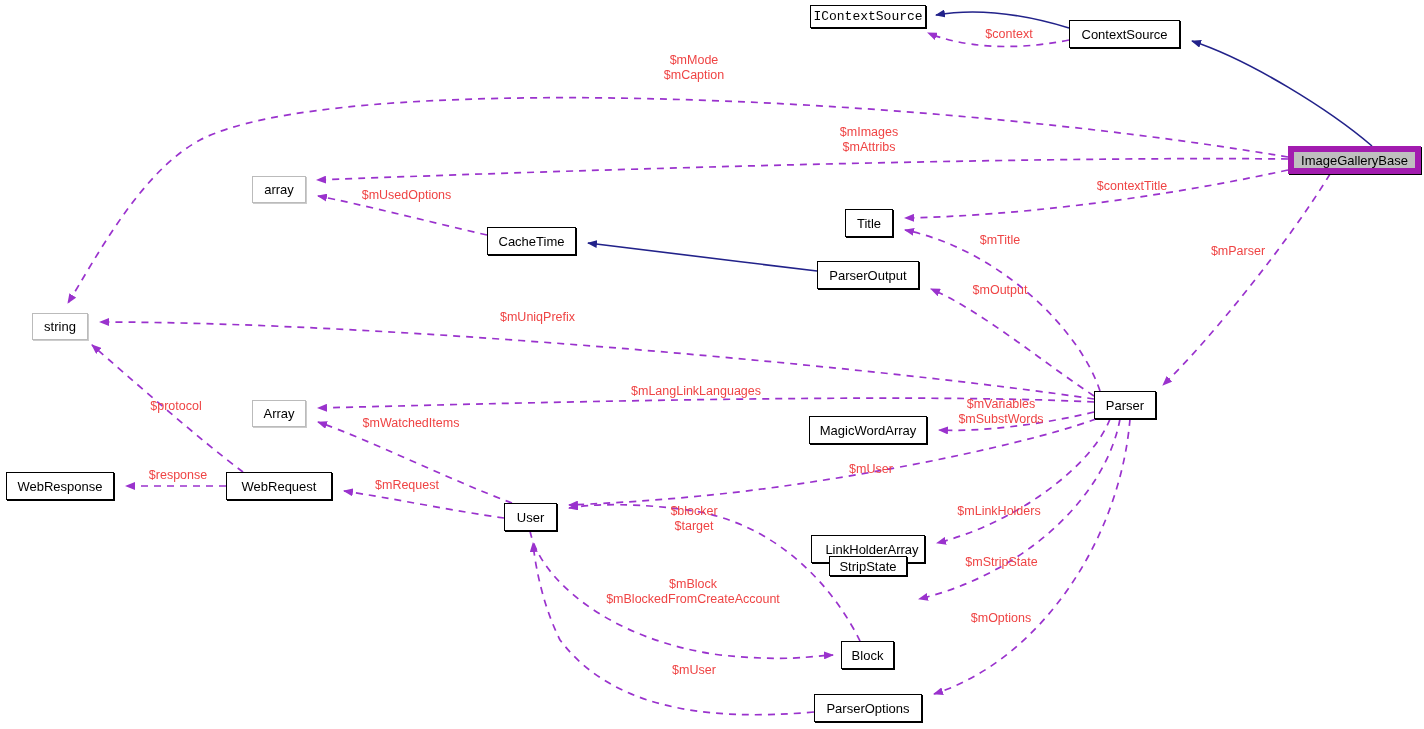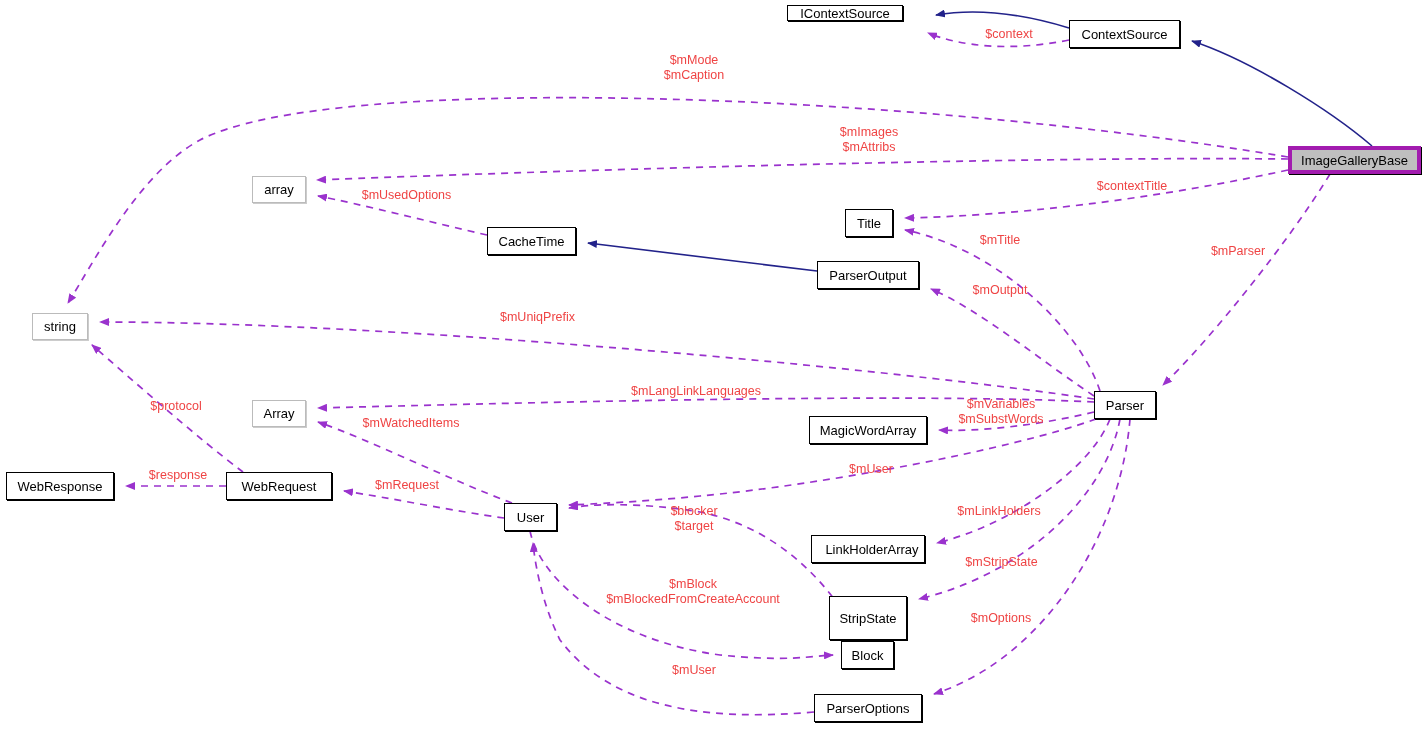--- a/index.html
+++ b/index.html
@@ -38,21 +38,21 @@
   }
   .node.solid {
     border: 1px solid #000000;
     box-shadow: 1px 1px 0 0 #000000;
   }
   .node.light {
     border: 1px solid #bbbbbb;
     box-shadow: 1px 1px 0 0 #cccccc;
   }
   .node.root {
-    border: 4px solid #a21caf;
+    border: 6px solid #a21caf;
     background: #bfbfbf;
     box-shadow: 1px 1px 0 0 #000000;
   }
   .edge-label {
     position: absolute;
     font-size: 12.5px;
     line-height: 15px;
     color: #ef4444;
     white-space: pre;
     background: transparent;
@@ -124,21 +124,21 @@
       <path d="M512,503 C450,480 370,440 318,422"></path>
 
       <path d="M860,641 C840,600 790,530 700,512 C640,502 590,504 569,508"></path>
 
       <path d="M530,531 C540,580 610,640 720,655 C790,662 810,656 833,655"></path>
 
       <path d="M814,712 C700,722 610,706 560,640 C540,600 534,555 533,543"></path>
     </g>
   </svg>
 
-  <div class="node solid" style="left:787px; top:5px; width:116px; height:16px;">IContextSource</div>
+  <div class="node solid" style="left:810px; top:5px; width:116px; height:23px;font-family:Liberation Mono, monospace;">IContextSource</div>
 
   <div class="node solid" style="left:1069px; top:20px; width:111px; height:28px;">ContextSource</div>
 
   <div class="node root" style="left:1288px; top:146px; width:133px; height:28px;">ImageGalleryBase</div>
 
   <div class="node light" style="left:252px; top:176px; width:54px; height:27px;">array</div>
 
   <div class="node solid" style="left:845px; top:209px; width:48px; height:28px;">Title</div>
 
   <div class="node solid" style="left:487px; top:227px; width:89px; height:28px;">CacheTime</div>
@@ -154,21 +154,21 @@
   <div class="node solid" style="left:809px; top:416px; width:118px; height:28px;">MagicWordArray</div>
 
   <div class="node solid" style="left:6px; top:472px; width:108px; height:28px;">WebResponse</div>
 
   <div class="node solid" style="left:226px; top:472px; width:106px; height:28px;">WebRequest</div>
 
   <div class="node solid" style="left:504px; top:503px; width:53px; height:28px;">User</div>
 
   <div class="node solid" style="left:811px; top:535px; width:114px; height:28px;padding-left:8px;">LinkHolderArray</div>
 
-  <div class="node solid" style="left:829px; top:596px; width:78px; height:44px;">StripState</div>
+  <div class="node solid" style="left:829px; top:556px; width:78px; height:20px;">StripState</div>
 
   <div class="node solid" style="left:841px; top:641px; width:53px; height:28px;">Block</div>
 
   <div class="node solid" style="left:814px; top:694px; width:108px; height:28px;">ParserOptions</div>
 
   <div class="edge-label" style="left:974px; top:27px; width:70px;">$context</div>
 
   <div class="edge-label" style="left:655px; top:53px; width:78px;">$mMode
 $mCaption</div>
 

